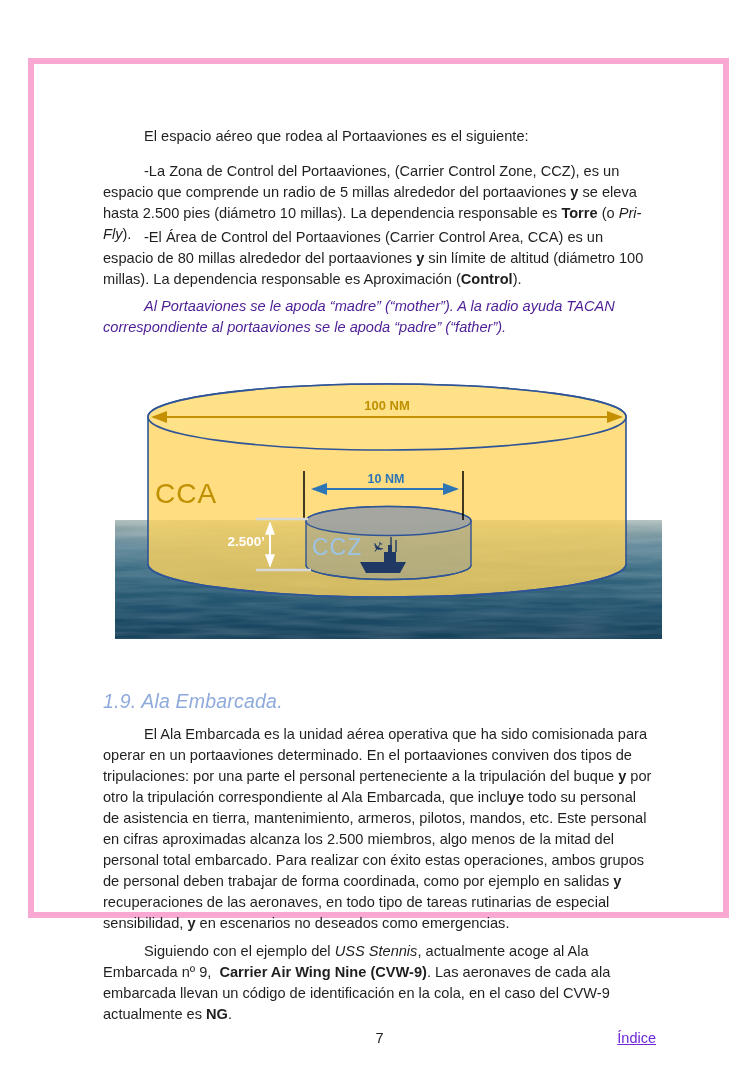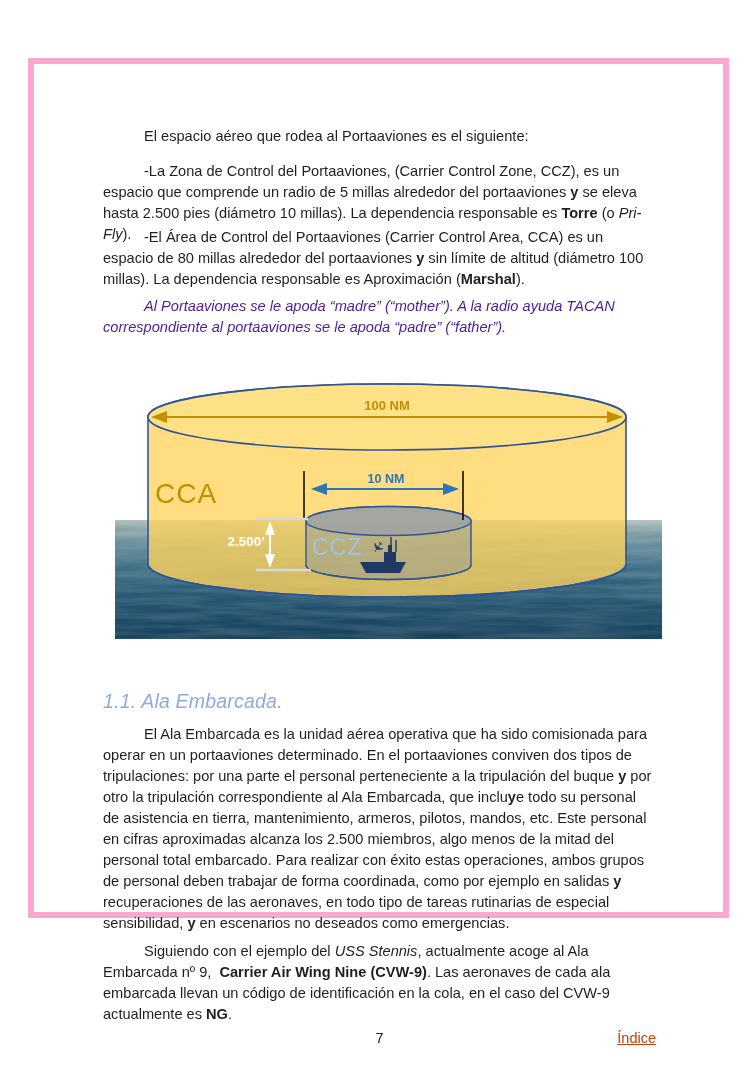--- a/index.html
+++ b/index.html
@@ -11,32 +11,32 @@
         font-size:14.6px;line-height:21px;color:#1f1f1f;text-indent:41px;text-align:left;}
   .para span{white-space:pre-wrap;}
   .note{color:#4c1d95;font-style:italic;}
   .heading{position:absolute;left:69px;margin:0;font-weight:400;font-style:italic;
            font-size:19.5px;color:#8FAADC;letter-spacing:0.2px;}
   .figure-svg{position:absolute;left:0;top:315px;}
   .figure-svg text{font-family:"Liberation Sans",sans-serif;}
   .footer-row{position:absolute;left:69px;top:966px;width:553px;height:22px;}
   .pagenum{position:absolute;left:0;width:100%;text-align:center;
            font-size:14.5px;color:#1f1f1f;}
-  .index-link{position:absolute;right:0;top:0;font-size:14.5px;color:#c2410c;
+  .index-link{position:absolute;right:0;top:0;font-size:14.5px;color:#6d28d9;
               text-decoration:underline;cursor:pointer;}
 </style>
 </head>
 <body>
 
 <div class="canvas">
   <div class="page">
 
     <p class="para" style="top:62px"><span>El espacio aéreo que rodea al Portaaviones es el siguiente:</span></p>
     <p class="para" style="top:97px"><span>-La Zona de Control del Portaaviones, (Carrier Control Zone, CCZ), es un espacio que comprende un radio de 5 millas alrededor del portaaviones </span><span style="font-weight: 700;">y</span><span> se eleva hasta 2.500 pies (diámetro 10 millas). La dependencia responsable es </span><span style="font-weight: 700;">Torre</span><span> (o </span><span style="font-style: italic;">Pri-Fly</span><span>).</span></p>
-    <p class="para" style="top:163px"><span>-El Área de Control del Portaaviones (Carrier Control Area, CCA) es un espacio de 80 millas alrededor del portaaviones </span><span style="font-weight: 700;">y</span><span> sin límite de altitud (diámetro 100 millas). La dependencia responsable es Aproximación (</span><span style="font-weight: 700;">Marshal</span><span>).</span></p>
+    <p class="para" style="top:163px"><span>-El Área de Control del Portaaviones (Carrier Control Area, CCA) es un espacio de 80 millas alrededor del portaaviones </span><span style="font-weight: 700;">y</span><span> sin límite de altitud (diámetro 100 millas). La dependencia responsable es Aproximación (</span><span style="font-weight: 700;">Control</span><span>).</span></p>
     <p class="para note" style="top:232px"><span>Al Portaaviones se le apoda “madre” (“mother”). A la radio ayuda TACAN correspondiente al portaaviones se le apoda “padre” (“father”).</span></p>
 
     <svg class="figure-svg" width="700" height="266" viewBox="0 0 700 266">
       <defs>
         <linearGradient id="sea" x1="0" y1="0" x2="0" y2="1">
           <stop offset="0" stop-color="#AEBDBC"></stop>
           <stop offset="0.06" stop-color="#8FA6A8"></stop>
           <stop offset="0.22" stop-color="#5F8799"></stop>
           <stop offset="0.45" stop-color="#35687F"></stop>
           <stop offset="0.75" stop-color="#1F4F6B"></stop>
@@ -94,21 +94,21 @@
         <polygon points="326,183 372,183 366,194 332,194"></polygon>
         <rect x="350" y="173" width="12" height="10"></rect>
         <rect x="354" y="166" width="4" height="7"></rect>
         <line x1="357" y1="158" x2="357" y2="166" stroke="#1F3864" stroke-width="1.4"></line>
         <line x1="362" y1="161" x2="362" y2="173" stroke="#1F3864" stroke-width="1.4"></line>
       </g>
       <text transform="translate(343,160) rotate(125)" font-size="15" fill="#1F3864">✈</text>
       <text transform="translate(353,174) rotate(125)" font-size="15" fill="#1F3864">✈</text>
     </svg>
 
-    <h2 class="heading" style="top:626px">1.1. Ala Embarcada.</h2>
+    <h2 class="heading" style="top:626px">1.9. Ala Embarcada.</h2>
 
     <p class="para" style="top:660px"><span>El Ala Embarcada es la unidad aérea operativa que ha sido comisionada para operar en un portaaviones determinado. En el portaaviones conviven dos tipos de tripulaciones: por una parte el personal perteneciente a la tripulación del buque </span><span style="font-weight: 700;">y</span><span> por otro la tripulación correspondiente al Ala Embarcada, que inclu</span><span style="font-weight: 700;">y</span><span>e todo su personal de asistencia en tierra, mantenimiento, armeros, pilotos, mandos, etc. Este personal en cifras aproximadas alcanza los 2.500 miembros, algo menos de la mitad del personal total embarcado. Para realizar con éxito estas operaciones, ambos grupos de personal deben trabajar de forma coordinada, como por ejemplo en salidas </span><span style="font-weight: 700;">y</span><span> recuperaciones de las aeronaves, en todo tipo de tareas rutinarias de especial sensibilidad, </span><span style="font-weight: 700;">y</span><span> en escenarios no deseados como emergencias.</span></p>
     <p class="para" style="top:877px"><span>Siguiendo con el ejemplo del </span><span style="font-style: italic;">USS Stennis</span><span>, actualmente acoge al Ala Embarcada nº 9,  </span><span style="font-weight: 700;">Carrier Air Wing Nine (CVW-9)</span><span>. Las aeronaves de cada ala embarcada llevan un código de identificación en la cola, en el caso del CVW-9 actualmente es </span><span style="font-weight: 700;">NG</span><span>.</span></p>
 
     <div class="footer-row">
       <span class="pagenum">7</span>
       <a class="index-link" href="#">Índice</a>
     </div>
 
   </div>

